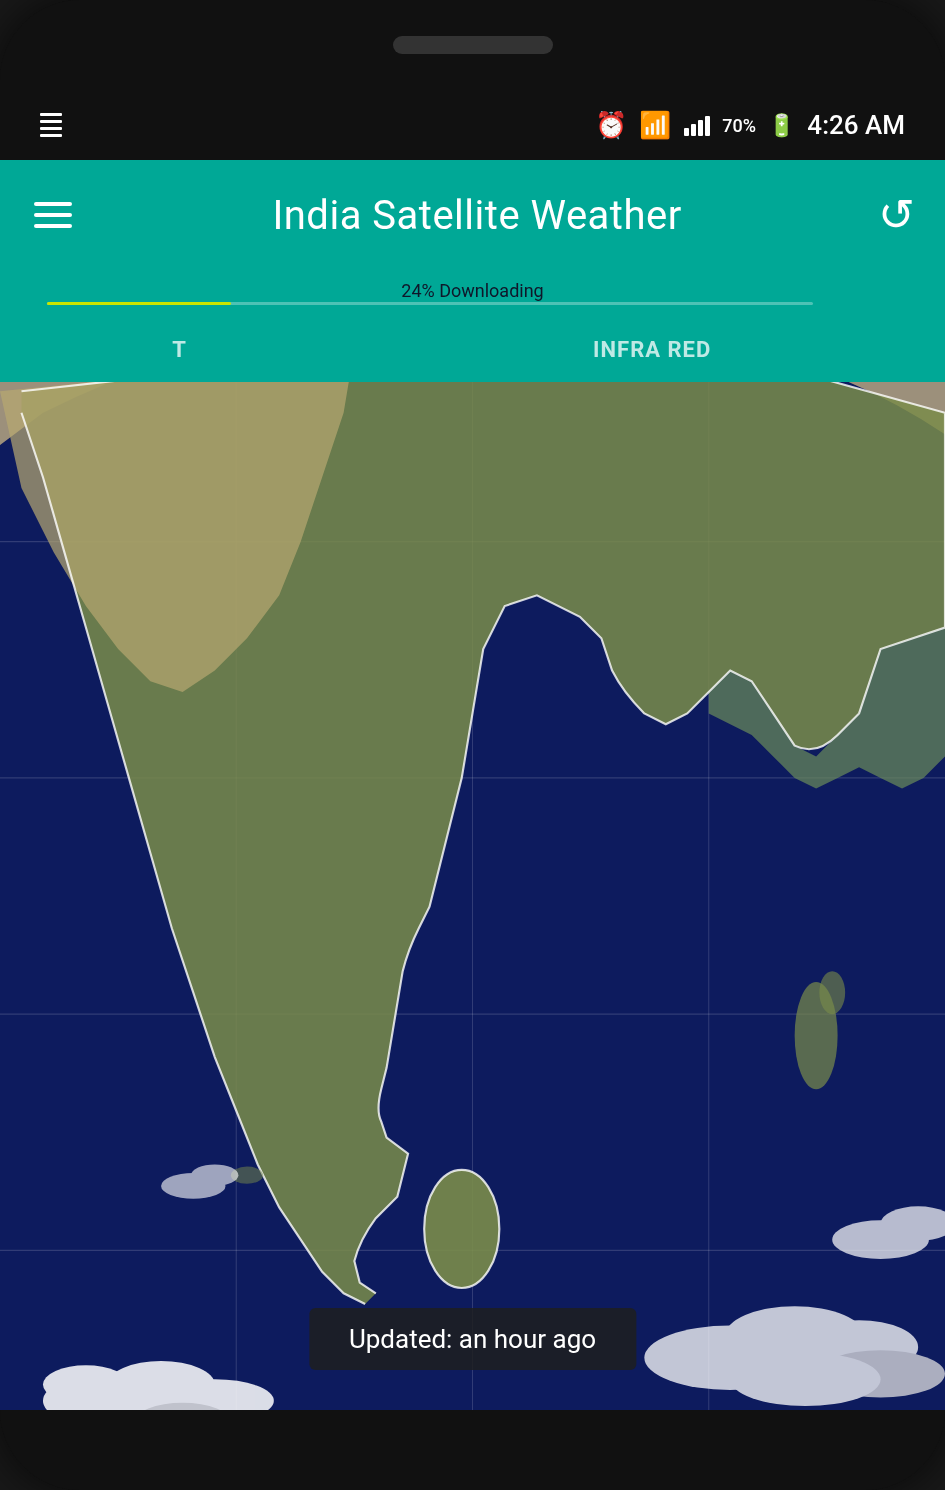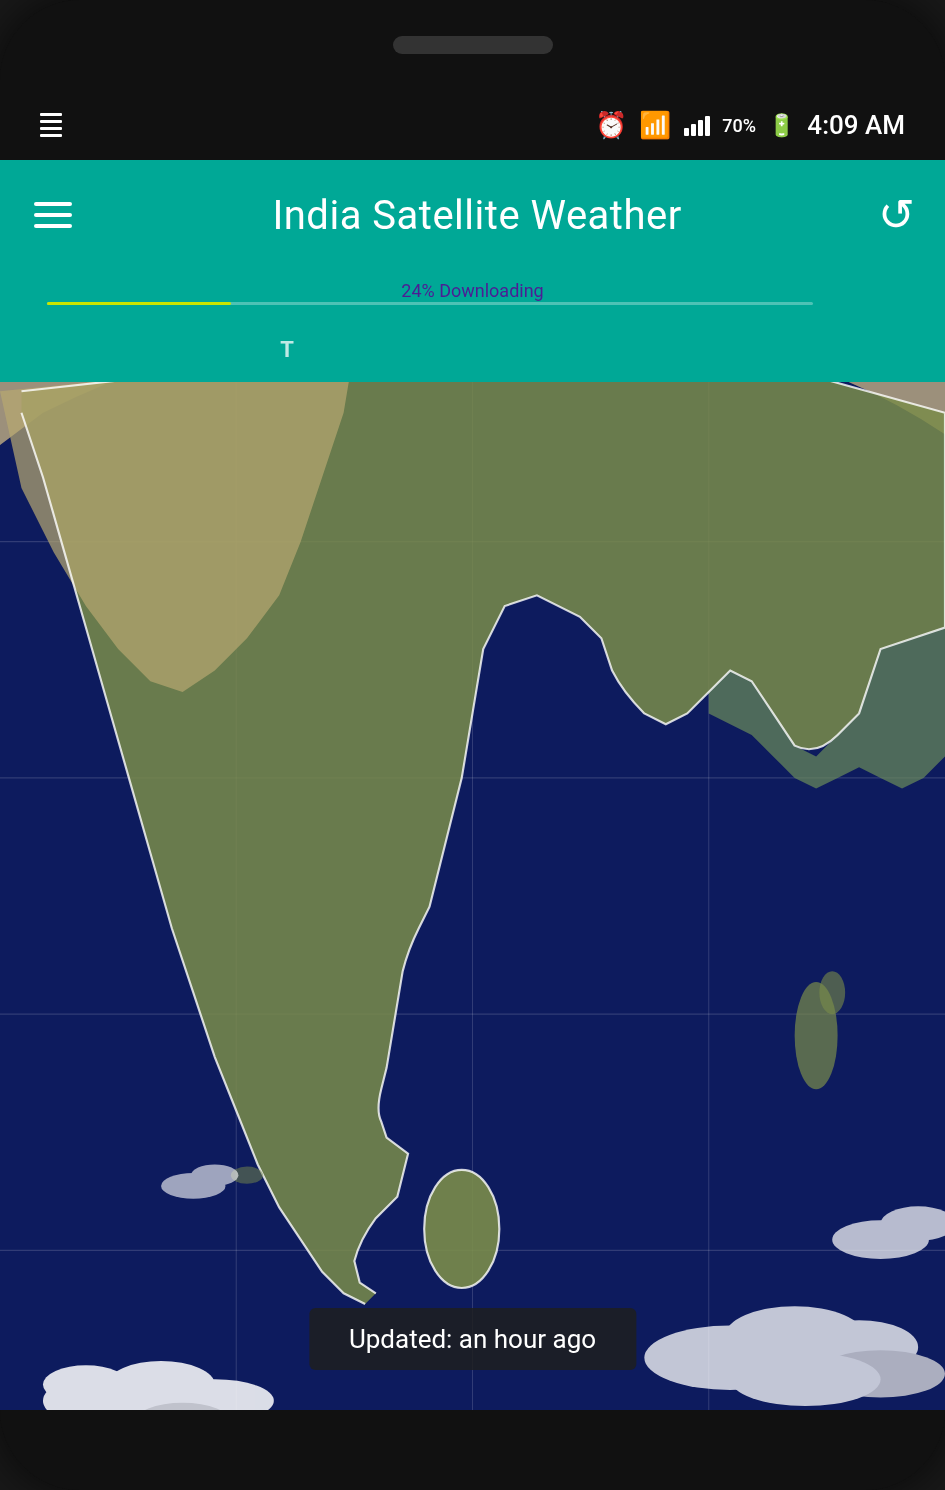--- a/index.html
+++ b/index.html
@@ -103,21 +103,21 @@
       border-radius: 2px;
       position: relative;
     }
     .download-bar-fill {
       height: 100%;
       background: #c8e600;
       border-radius: 2px;
       width: 24%;
     }
     .download-label {
-      color: #4c1d95;
+      color: #0f172a;
       font-size: 18px;
       position: absolute;
       top: -22px;
       left: 50%;
       transform: translateX(-50%);
       white-space: nowrap;
       text-align: right;
     }
     .download-bar-wrapper {
       width: 90%;
@@ -224,21 +224,21 @@
 
       <div class="signal-bars">
         <span style="height:8px;"></span>
         <span style="height:12px;"></span>
         <span style="height:16px;"></span>
         <span style="height:20px;"></span>
       </div>
       <span style="font-size:18px;color:white;">70%</span>
 
       <span style="font-size:22px;">🔋</span>
-      <span style="font-size:26px;color:white;font-weight:500;">4:09 AM</span>
+      <span style="font-size:26px;color:white;font-weight:500;">4:26 AM</span>
     </div>
   </div>
 
   <div class="app-screen">
 
     <div class="app-header">
       <button style="background:none;border:none;cursor:pointer;padding:4px;">
         <div style="display:flex;flex-direction:column;gap:7px;">
           <span style="display:block;width:38px;height:4px;background:white;border-radius:2px;"></span>
           <span style="display:block;width:38px;height:4px;background:white;border-radius:2px;"></span>
@@ -256,20 +256,23 @@
         <span class="download-label">24% Downloading</span>
         <div class="download-bar-track">
           <div class="download-bar-fill"></div>
         </div>
       </div>
     </div>
 
     <div class="tabs-container">
       <div class="tab narrow">
         <span>T</span>
+      </div>
+      <div class="tab">
+        <span>INFRA RED</span>
       </div>
     </div>
 
     <div class="map-area">
       <svg class="map-svg" viewBox="0 0 880 1100" preserveAspectRatio="xMidYMid slice" xmlns="http://www.w3.org/2000/svg">
 
         <rect width="880" height="1100" fill="#0d1b5e"></rect>
 
         <g stroke="rgba(255,255,255,0.15)" stroke-width="1">
           <line x1="0" y1="220" x2="880" y2="220"></line>

